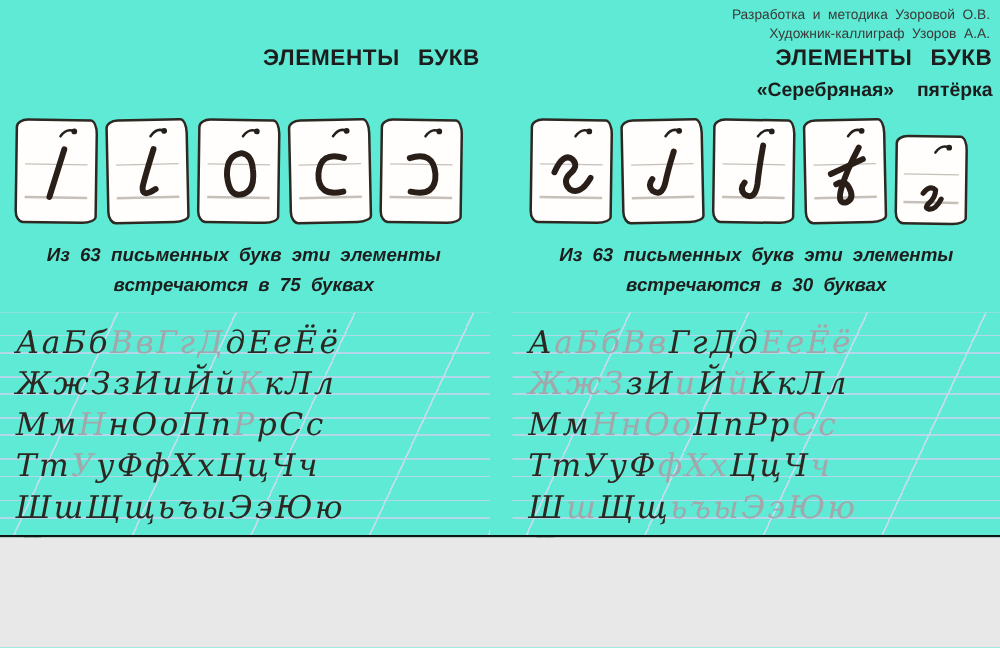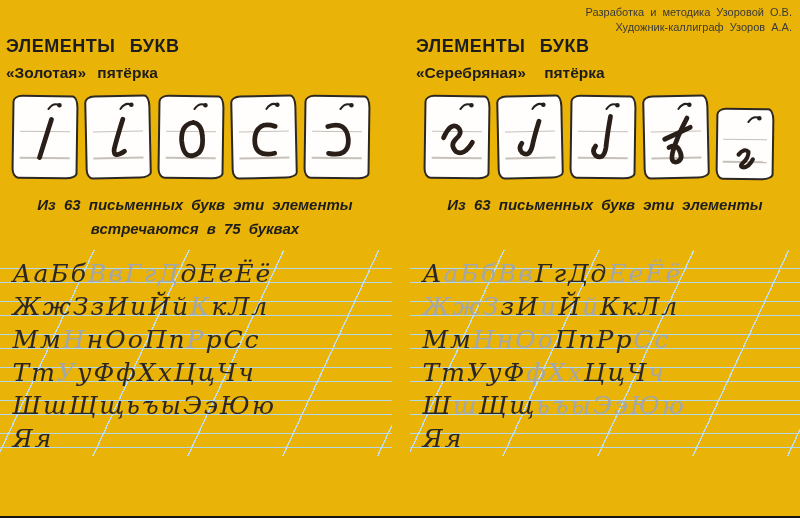--- a/index.html
+++ b/index.html
@@ -1,27 +1,27 @@
 <!DOCTYPE html>
 <html><head>
 <meta charset="utf-8">
 <style>
   html,body{margin:0;padding:0;background:#e8e8e8;}
   .page{
-    position:relative; width:800px; height:518px; background:#eab308;
+    position:relative; width:800px; height:430px; background:#5eead4;
     font-family:"Liberation Sans", sans-serif; overflow:hidden;
     margin:0 auto;
   }
   
   .credits{
     position:absolute; top:5px; right:8px; text-align:right;
     font-size:11px; line-height:1.35; color:#3a3a3a; word-spacing:3px;
   }
   
-  .col-head{position:absolute; width:378px; text-align:left; top:36px;}
+  .col-head{position:absolute; width:378px; text-align:right; top:36px;}
   .col-head.c0{left:6px;} .col-head.c1{left:416px;}
   .title{margin:0; font-size:18px; font-weight:bold; color:#1d1d1d; letter-spacing:.5px; word-spacing:9px;}
   .subtitle{margin:7px 0 0 0; font-size:15.5px; font-weight:bold; color:#1d1d1d; word-spacing:7px;}
   .c1 .subtitle{word-spacing:14px;}
   
   .boxes{position:absolute; top:95px; display:flex; gap:7px; align-items:flex-start;}
   .boxes.b0{left:12px;} .boxes.b1{left:424px;}
   .note{
     position:relative; width:66px; height:84px; background:#fffefd;
     border:2.2px solid #2e2823;
@@ -69,21 +69,20 @@
 
 <div class="page">
 
   <div class="credits">
     <div>Разработка и методика Узоровой О.В.</div>
     <div>Художник-каллиграф Узоров А.А.</div>
   </div>
 
   <div class="col-head c0">
     <h1 class="title">ЭЛЕМЕНТЫ БУКВ</h1>
-    <h2 class="subtitle">«Золотая» пятёрка</h2>
   </div>
 
   <div class="col-head c1">
     <h1 class="title">ЭЛЕМЕНТЫ БУКВ</h1>
     <h2 class="subtitle">«Серебряная» пятёрка</h2>
   </div>
 
   <div class="boxes b0">
       <div class="note">
         <svg viewBox="0 0 16 12" class="pin">
@@ -199,20 +198,21 @@
         </svg>
       </div>
     </div>
 
   <p class="statement s0">
     <span>Из 63 письменных букв эти элементы</span><br>
     <span>встречаются в 75 буквах</span>
   </p>
   <p class="statement s1">
     <span>Из 63 письменных букв эти элементы</span><br>
+    <span>встречаются в 30 буквах</span>
   </p>
 
   <div class="ruled r0">
       <div class="row">
         <span class="pair"><span class="ch">А</span><span class="ch">а</span></span>
         <span class="pair"><span class="ch">Б</span><span class="ch">б</span></span>
         <span class="pair"><span class="ch muted">В</span><span class="ch muted">в</span></span>
         <span class="pair"><span class="ch muted">Г</span><span class="ch muted">г</span></span>
         <span class="pair"><span class="ch muted">Д</span><span class="ch">д</span></span>
         <span class="pair"><span class="ch">Е</span><span class="ch">е</span></span>

